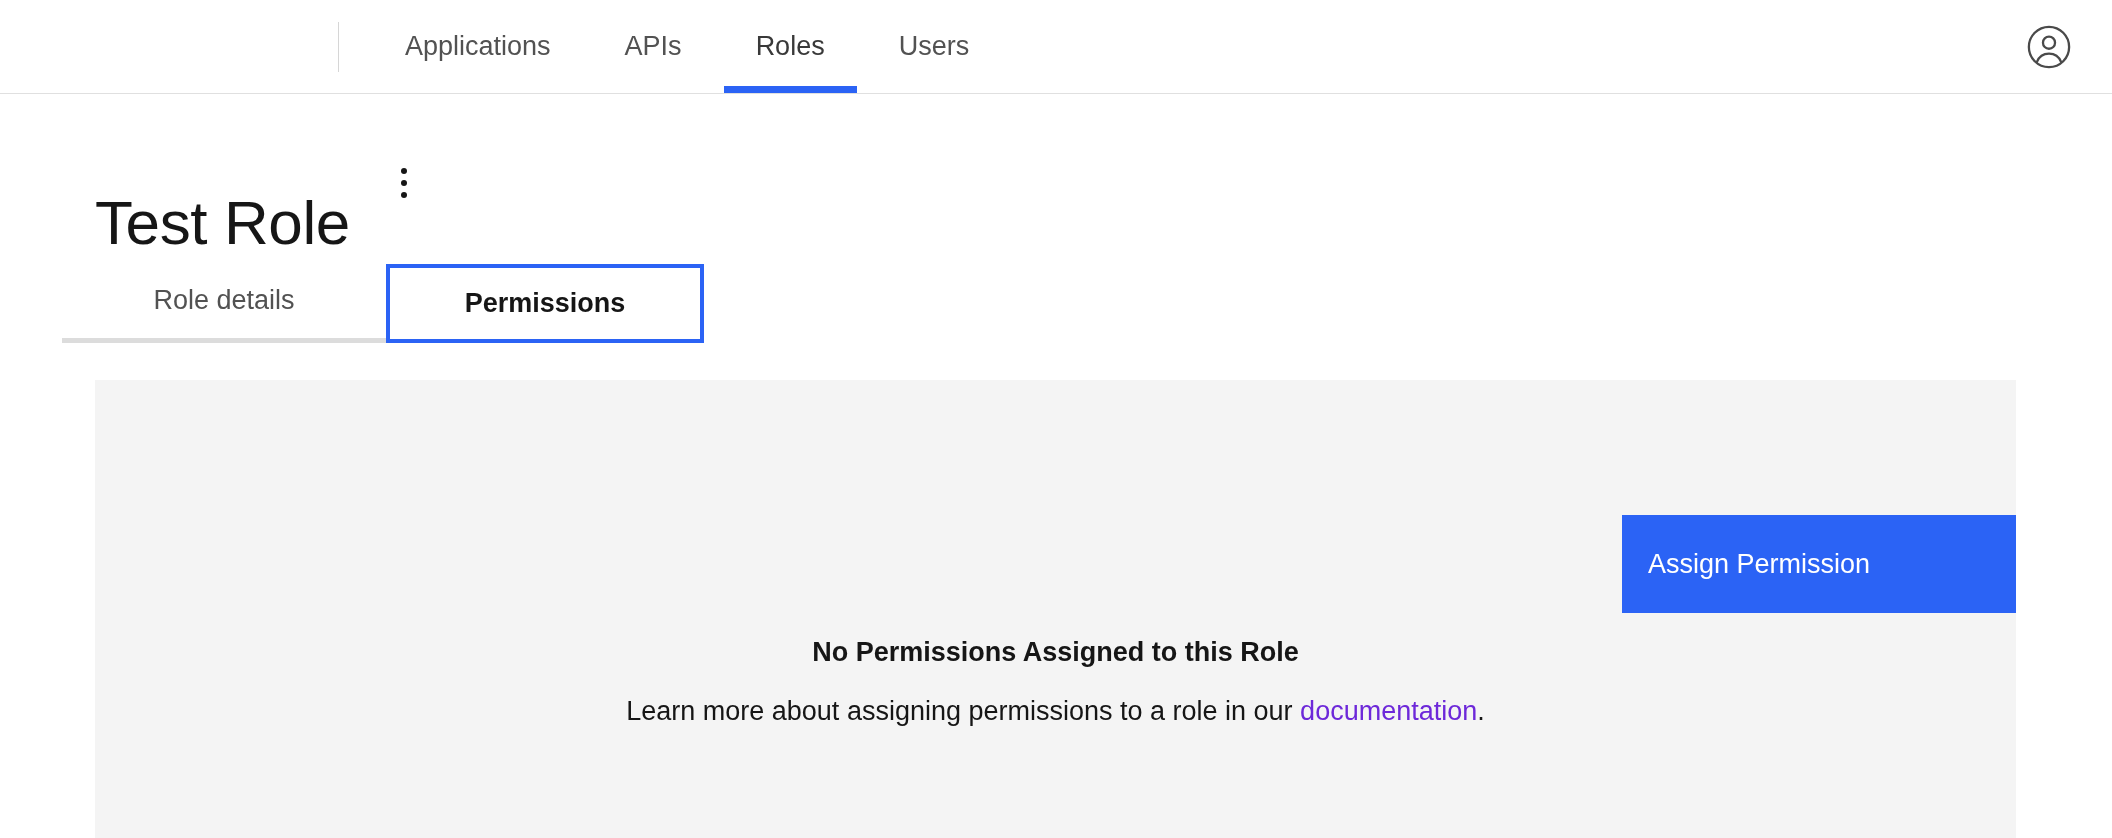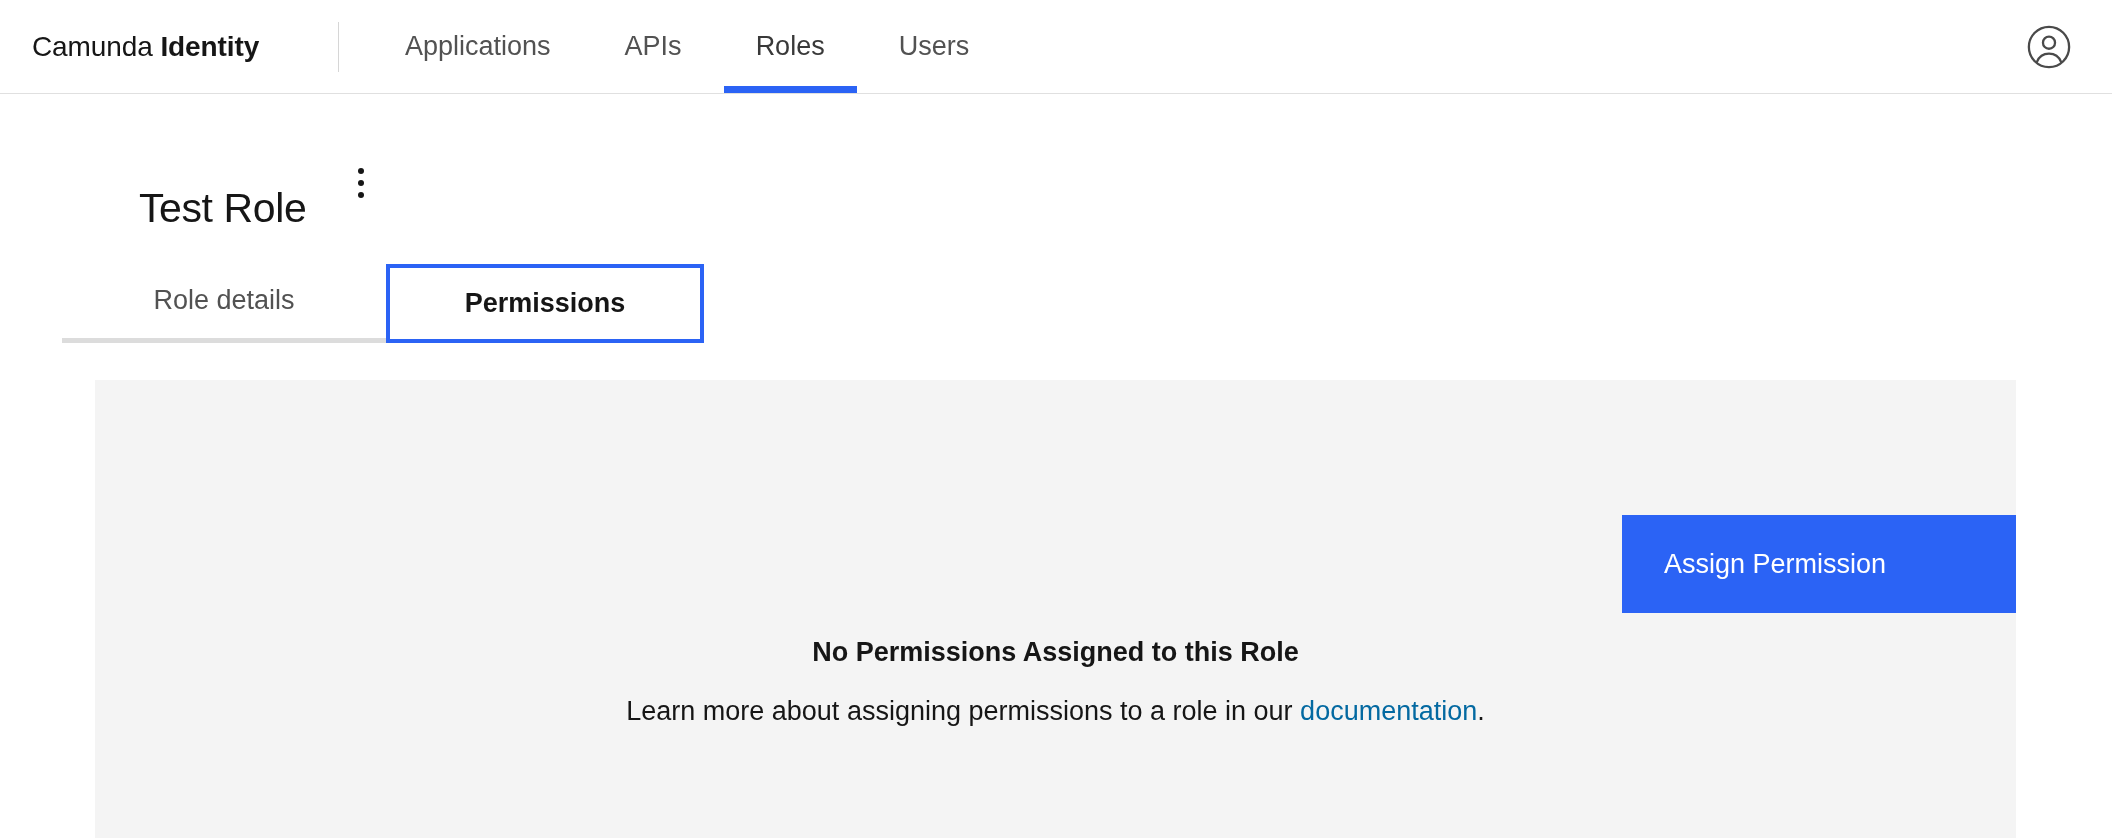--- a/index.html
+++ b/index.html
@@ -98,28 +98,27 @@
   }
 
   .page-title-row {
     position: absolute;
     left: 95px;
     top: 52px;
     height: 70px;
   }
   .page-title {
     display: inline-block;
-    font-size: 41px;
+    font-size: 62px;
     line-height: 70px;
     font-weight: 300;
     color: #161616;
     letter-spacing: -0.4px;
     vertical-align: top;
     white-space: nowrap;
-    margin-left: 44px;
   }
   .overflow-menu-btn {
     display: inline-block;
     width: 34px;
     height: 56px;
     margin-left: 33px;
     vertical-align: top;
     position: relative;
     top: 8px;
     cursor: pointer;
@@ -193,21 +192,21 @@
     left: 1527px;
     top: 135px;
     width: 394px;
     height: 98px;
     background: #2b63f5;
     border: none;
     color: #ffffff;
     font-family: "Liberation Sans", sans-serif;
     font-size: 27px;
     text-align: left;
-    padding: 0 0 0 42px;
+    padding: 0 0 0 26px;
     cursor: pointer;
     box-sizing: border-box;
   }
 
   .empty-state {
     position: absolute;
     left: 0;
     top: 255px;
     width: 1921px;
     text-align: center;
@@ -219,34 +218,31 @@
     line-height: 34px;
   }
   .empty-sub {
     margin-top: 25px;
     font-size: 27px;
     font-weight: 400;
     color: #161616;
     line-height: 34px;
   }
   .doc-link {
-    color: #0369a1;
+    color: #6d28d9;
     text-decoration: none;
     cursor: pointer;
     margin-top: 17px;
   }
 </style>
 </head>
 <body>
 
 <div class="app-header">
 
-  <div class="brand">
-    <span class="brand-light">Camunda </span><span class="brand-bold">Identity</span>
-  </div>
 
   <div class="brand-divider"></div>
 
   <nav class="main-nav">
     <a class="nav-item">Applications</a><a class="nav-item">APIs</a><a class="nav-item active">Roles</a><a class="nav-item">Users</a>
   </nav>
 
   <div class="avatar-btn">
     <svg width="46" height="46" viewBox="0 0 32 32" fill="none" aria-hidden="true">
       <circle cx="16" cy="16" r="14" stroke="#4a4a4a" stroke-width="1.6" fill="none"></circle>

